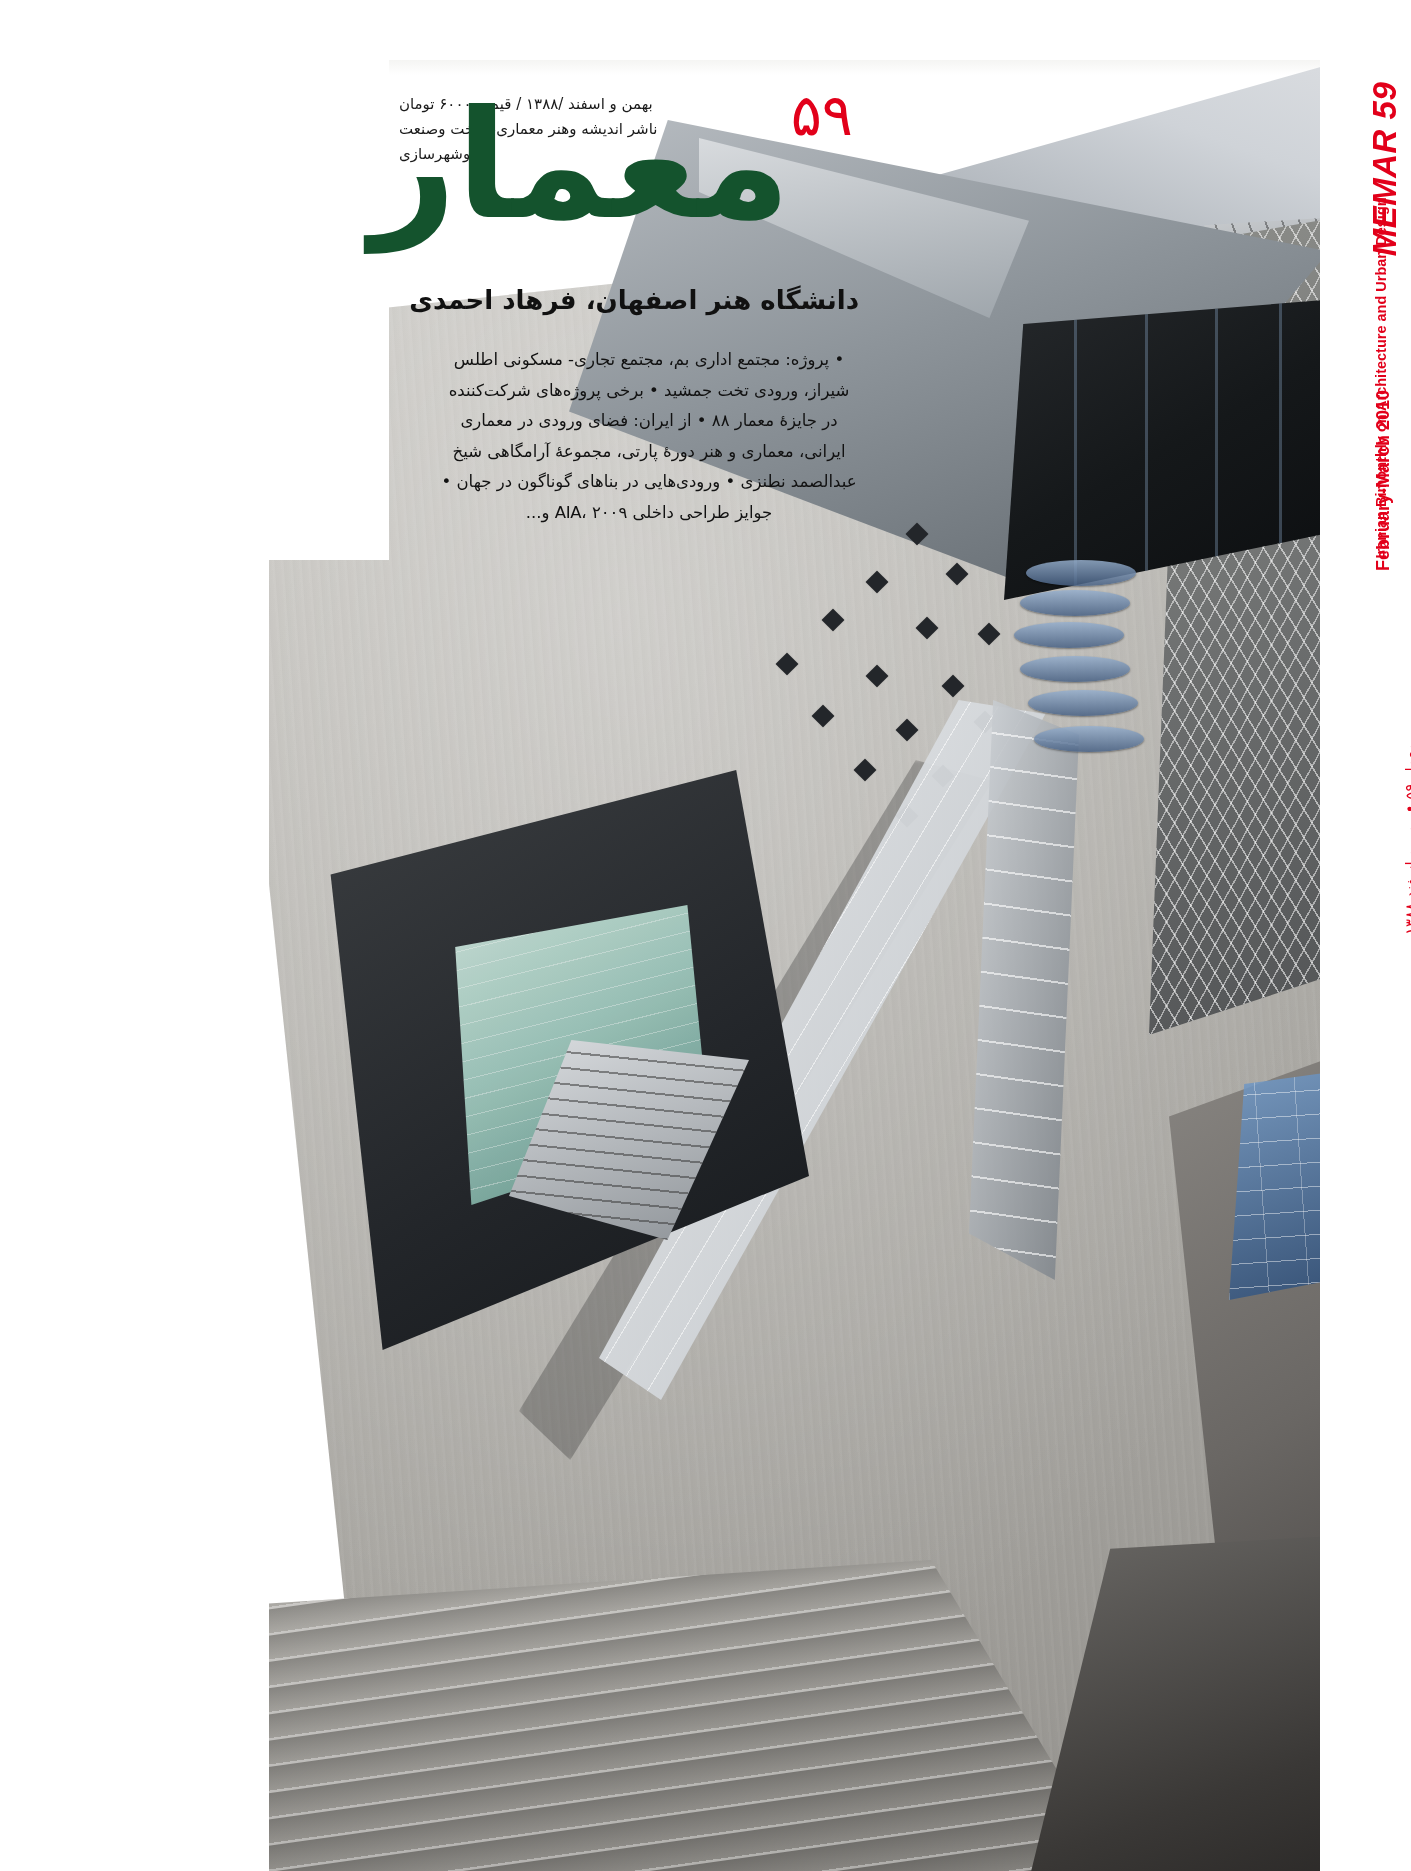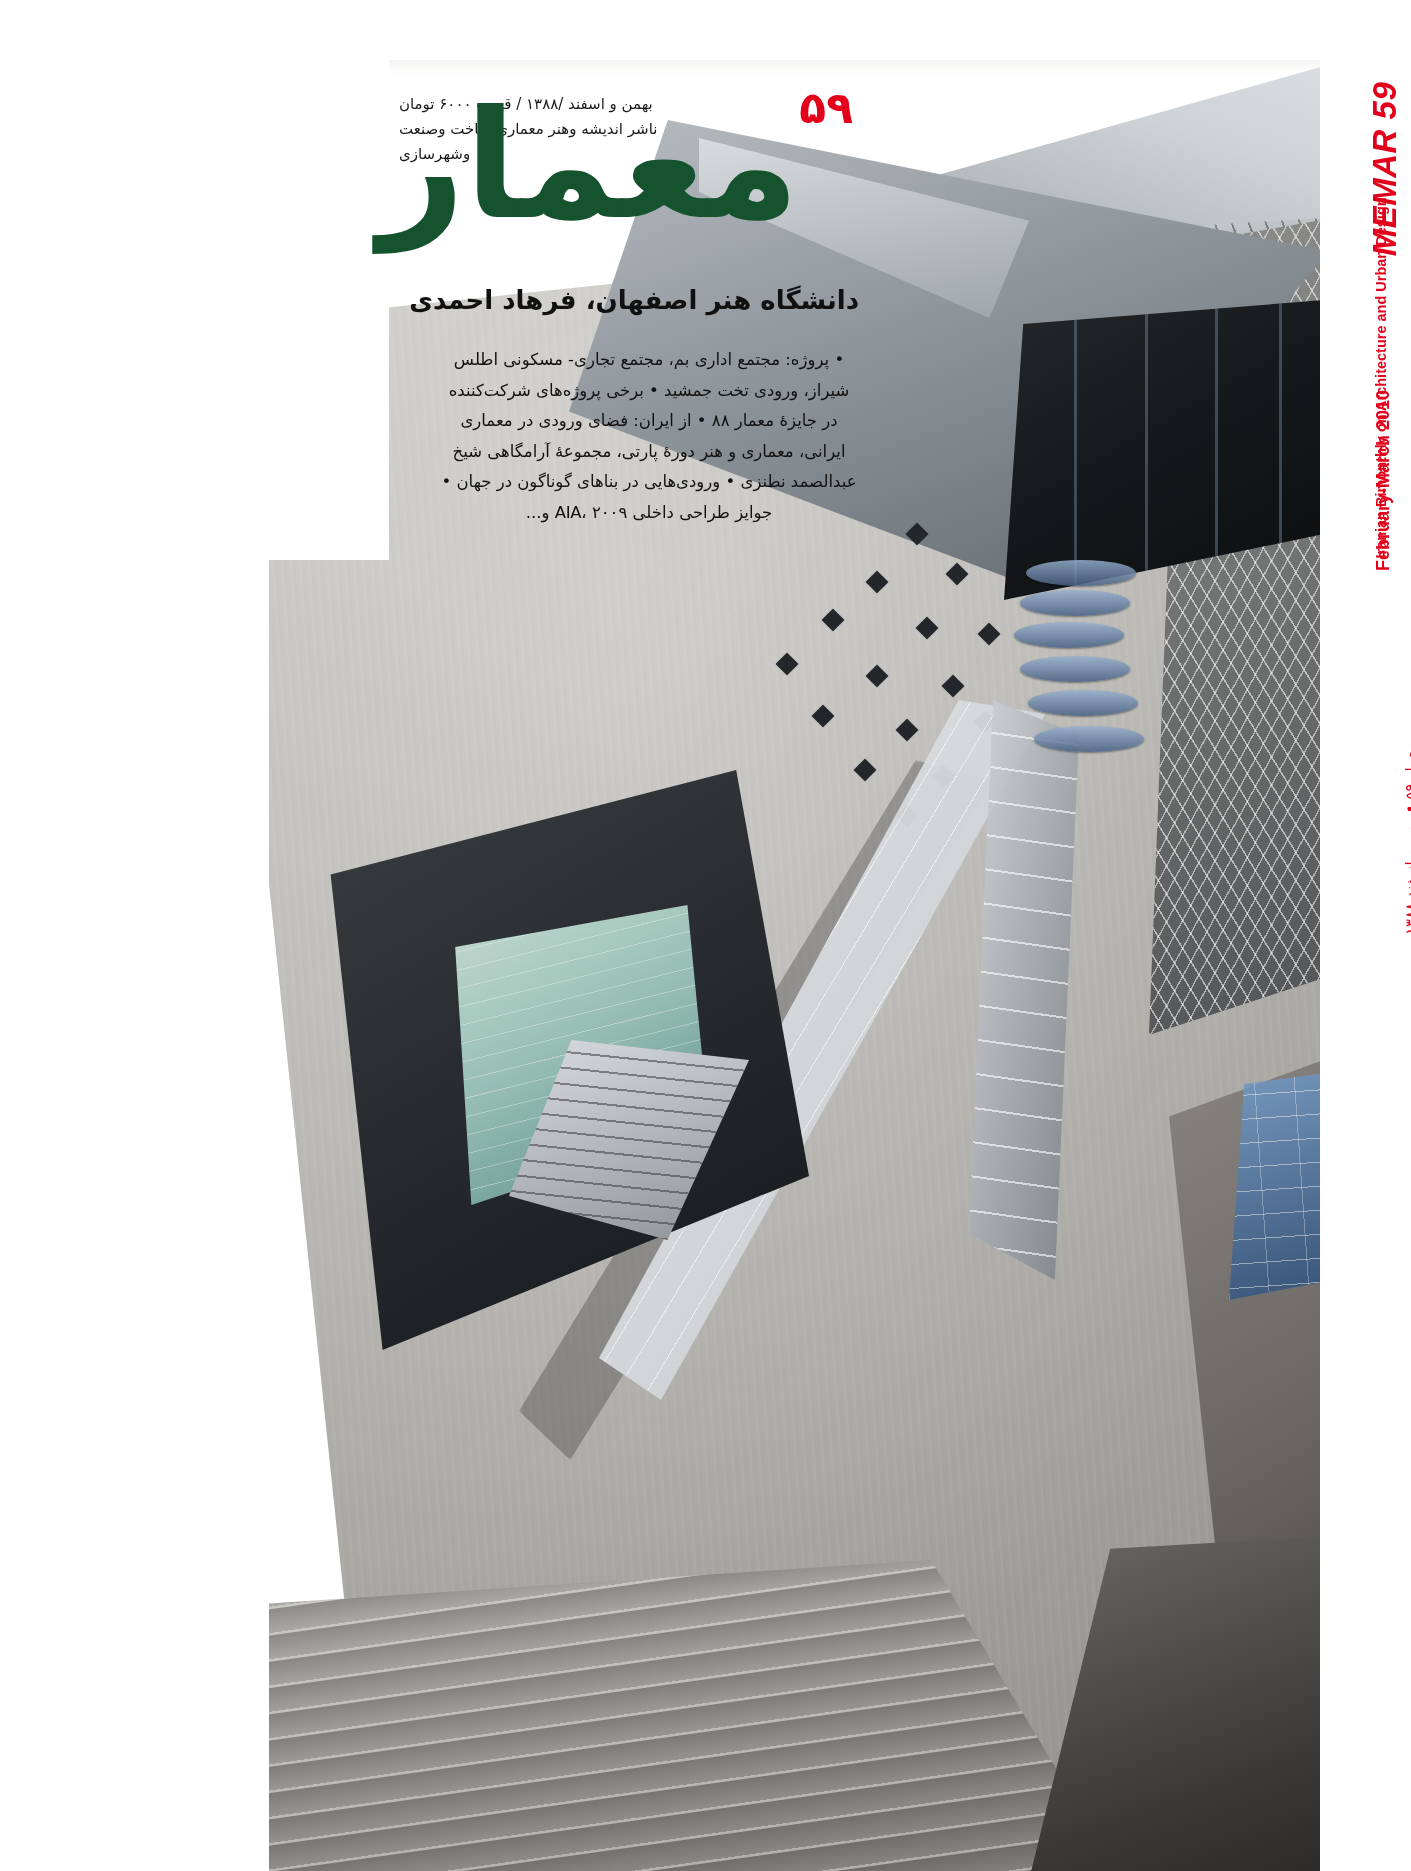--- a/index.html
+++ b/index.html
@@ -351,22 +351,22 @@
     font-family: "DejaVu Sans", sans-serif;
     font-weight: bold;
     font-size: 150px;
     line-height: 0.9;
     color: #14532d;
     letter-spacing: -6px;
     margin-top: 18px;
   }
   .logo-number {
     font-family: "DejaVu Sans", sans-serif;
-    font-weight: bold;
-    font-size: 44px;
+    font-weight: normal;
+    font-size: 58px;
     color: #e2001a;
     margin-right: 6px;
     margin-top: 6px;
     line-height: 1;
   }
   .cover-credit {
     position: absolute;
     right: 0;
     top: 215px;
     width: 470px;

